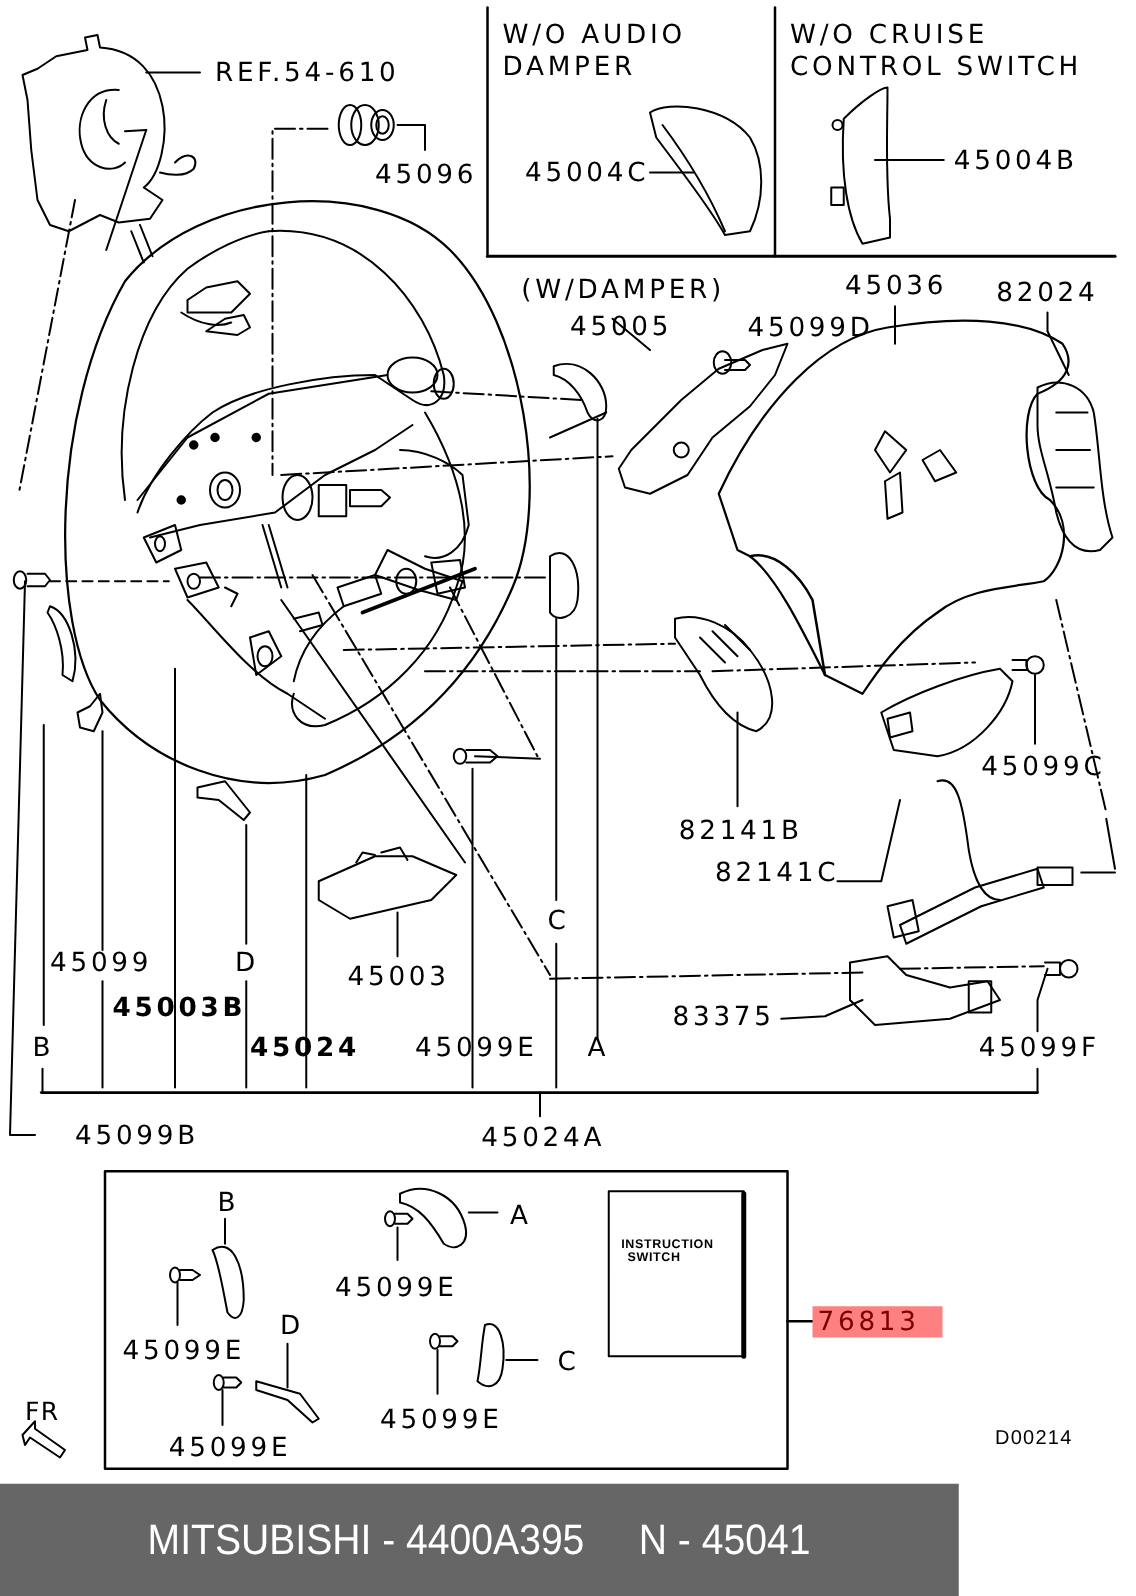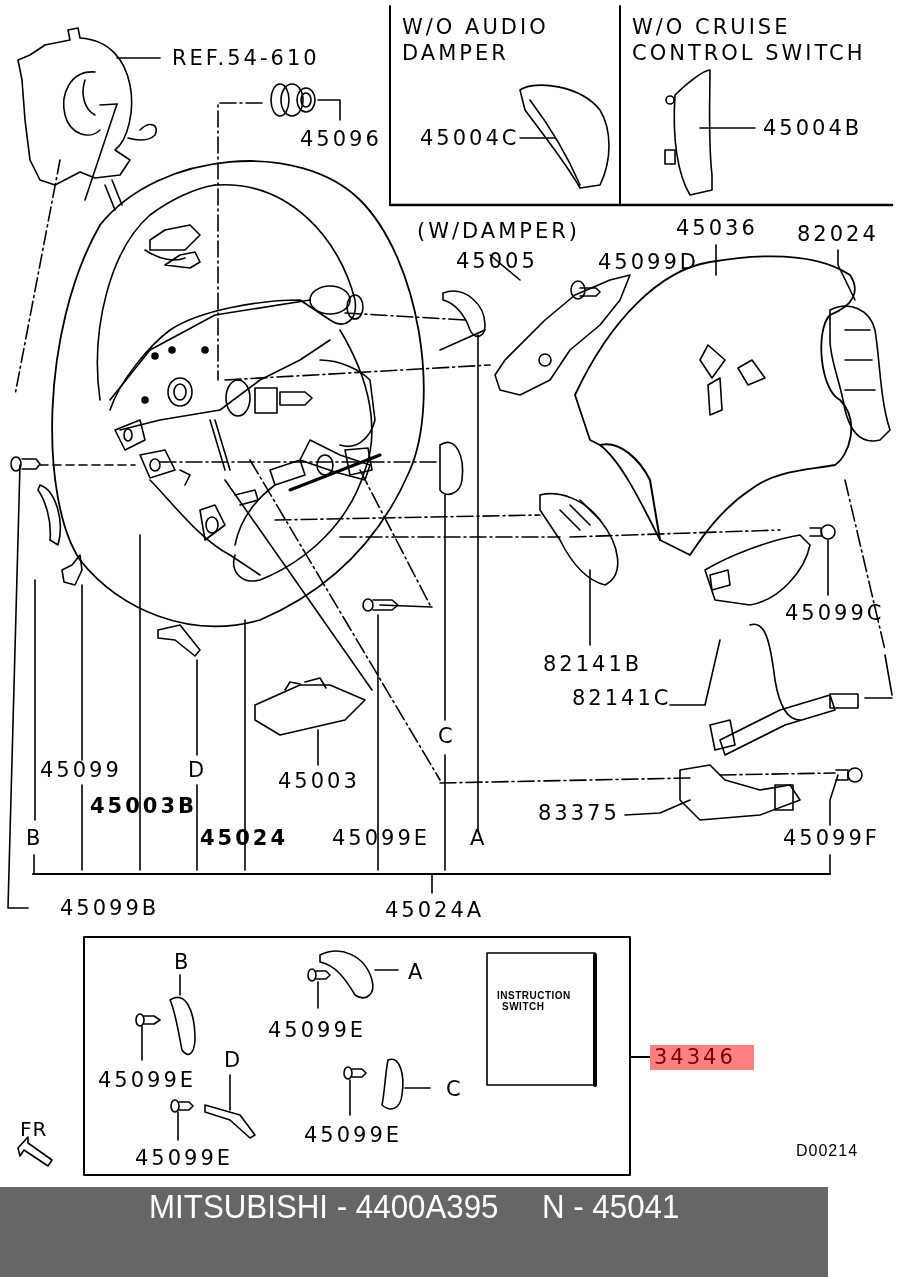--- a/index.html
+++ b/index.html
@@ -3,21 +3,21 @@
 <meta charset="utf-8">
 <style>
   html,body{margin:0;padding:0;background:#fff;}
   body{width:909px;height:1277px;position:relative;overflow:hidden;font-family:"DejaVu Sans","Liberation Sans",sans-serif;}
   #diagram{position:absolute;left:0;top:0;width:909px;height:1187px;}
   .lbl{position:absolute;font-family:"DejaVu Sans","Liberation Sans",sans-serif;font-size:21px;letter-spacing:3px;color:#000;white-space:nowrap;line-height:1;}
   .lbl.sm{font-size:20px;letter-spacing:1px;}
   .lbl.tiny{font-family:"Liberation Sans",sans-serif;font-size:10px;letter-spacing:0.5px;font-weight:bold;line-height:1.1;}
   .lbl.doc{font-family:"Liberation Sans",sans-serif;font-size:16px;letter-spacing:1px;}
   .highlight{background:#ff8080;color:#7a0000;padding:2px 18px 2px 4px;}
-  #footer{position:absolute;left:0;top:1187px;width:828px;height:90px;background:#666666;display:flex;justify-content:center;}
+  #footer{position:absolute;left:0;top:1187px;width:767px;height:90px;background:#666666;display:flex;align-items:center;justify-content:center;}
   #footer span{color:#fff;font-family:"Liberation Sans",sans-serif;font-size:34px;letter-spacing:0px;white-space:pre;transform:scaleX(0.92);}
 </style>
 </head>
 <body>
 
 <svg id="diagram" viewBox="0 0 909 1187" xmlns="http://www.w3.org/2000/svg" fill="none" stroke="#000" stroke-width="1.6" stroke-linecap="round" stroke-linejoin="round">
 
   <g>
     <line x1="390" y1="6" x2="390" y2="205" stroke-width="2"></line>
     <line x1="390" y1="205" x2="892" y2="205" stroke-width="2.5"></line>
@@ -265,20 +265,20 @@
 <div class="lbl" style="left:408px;top:962px;">A</div>
 <div class="lbl" style="left:268px;top:1020px;">45099E</div>
 <div class="lbl" style="left:224px;top:1050px;">D</div>
 <div class="lbl" style="left:135px;top:1148px;">45099E</div>
 <div class="lbl" style="left:446px;top:1079px;">C</div>
 <div class="lbl" style="left:304px;top:1125px;">45099E</div>
 
 <div class="lbl tiny" style="left:497px;top:990px;">INSTRUCTION</div>
 <div class="lbl tiny" style="left:502px;top:1001px;">SWITCH</div>
 
-<div class="lbl highlight" style="left: 650px; top: 1045px; background: rgb(255, 128, 128);">34346</div>
+<div class="lbl highlight" style="left: 650px; top: 1045px; background: rgb(255, 128, 128);">76813</div>
 
 <div class="lbl sm" style="left:20px;top:1119px;">FR</div>
 <div class="lbl doc" style="left:796px;top:1143px;">D00214</div>
 
 <div id="footer" style="background: rgb(102, 102, 102);">
   <span>MITSUBISHI - 4400A395     N - 45041</span>
 </div>
 
 </body></html>

